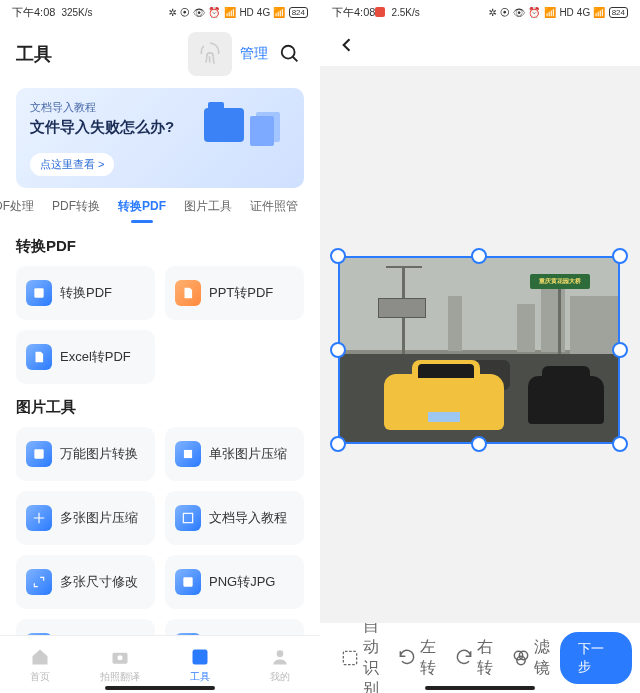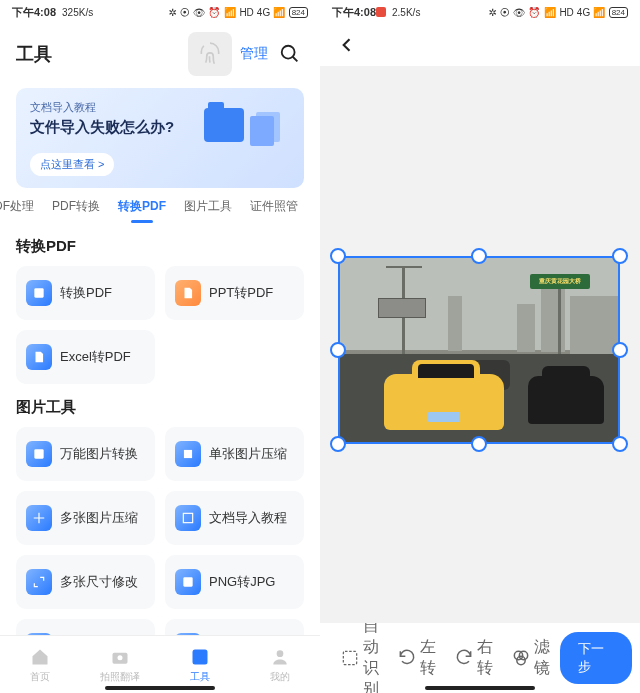--- a/index.html
+++ b/index.html
@@ -1,21 +1,21 @@
 <!DOCTYPE html>
 <html><head>
 <meta charset="utf-8">
 <style>
 * { margin: 0; padding: 0; box-sizing: border-box; font-family: -apple-system, "PingFang SC", "Microsoft YaHei", sans-serif; }
 body { width: 640px; height: 693px; background: #fff; display: flex; }
 .phone { width: 320px; height: 693px; background: #fff; position: relative; display: flex; flex-direction: column; }
 
 
 .status-bar { height: 24px; display: flex; align-items: center; padding: 0 12px; font-size: 11px; color: #333; }
-.status-bar .time { font-weight: 700; }
+.status-bar .time { font-weight: 400; }
 .status-bar .rate { margin-left: 6px; font-size: 10px; }
 .status-bar .icons { margin-left: auto; display: flex; gap: 3px; align-items: center; font-size: 10px; }
 .status-bar .icons span { display: inline-block; }
 .batt { border: 1px solid #333; border-radius: 3px; padding: 0 2px; font-size: 8px; }
 .red-sq { width: 10px; height: 10px; background: #e74c3c; border-radius: 2px; display: inline-block; }
 
 
 .header-row { display: flex; align-items: center; padding: 8px 16px; gap: 8px; }
 .header-row .title { font-size: 18px; font-weight: 600; color: #222; }
 .header-row .spacer { flex: 1; }

